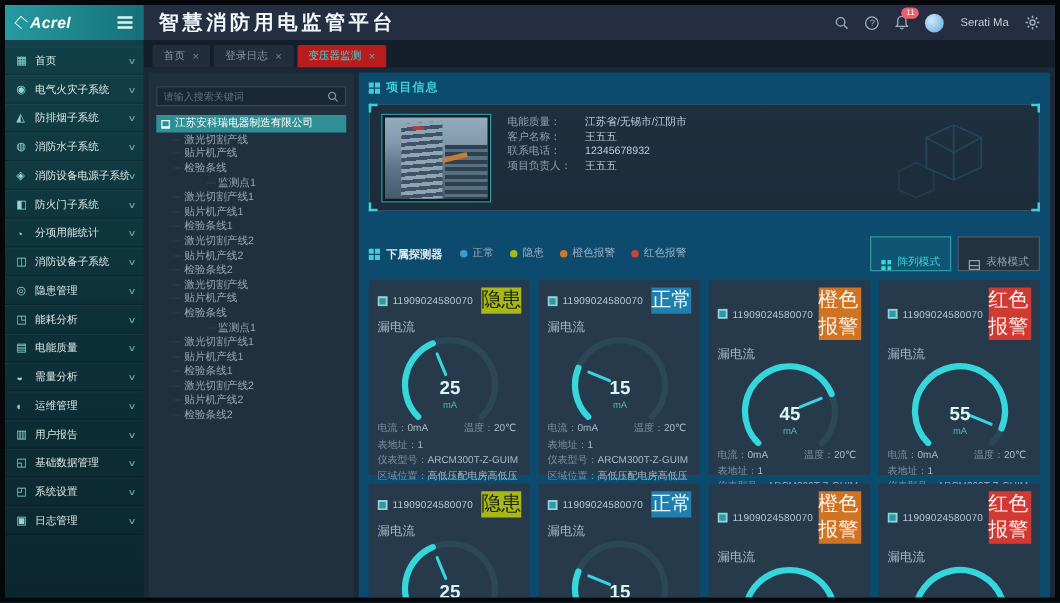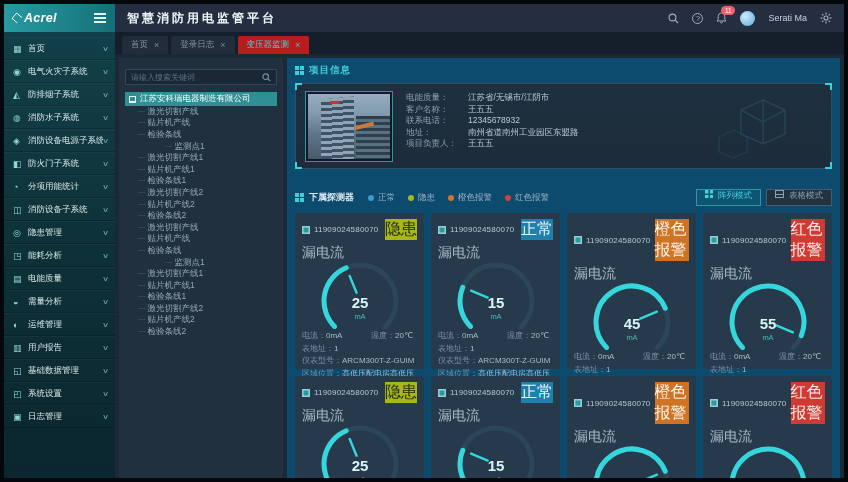--- a/index.html
+++ b/index.html
@@ -10,21 +10,21 @@
   
   .topbar { position:absolute; left:0; top:0; right:0; height:28px; background:#242e40;
     display:flex; align-items:center; z-index:6; }
   .brand { width:111px; height:28px; background:linear-gradient(90deg,#279aa1,#157078);
     display:flex; align-items:center; justify-content:space-between; padding:0 9px 0 9px; }
   .brand-left { display:flex; align-items:center; gap:3px; }
   .logo-mark { width:8px; height:8px; border:1.6px solid #fff; border-right-color:transparent;
     transform:rotate(40deg); border-radius:1px; }
   .brand-text { color:#fff; font-weight:bold; font-style:italic; font-size:12.5px; letter-spacing:.3px; }
   .hamburger i { display:block; width:12px; height:1.6px; background:#dff3f3; margin:2.2px 0; }
-  .app-title { color:#f2f7fa; font-size:12px; font-weight:bold; letter-spacing:3px; margin-left:12px; }
+  .app-title { color:#f2f7fa; font-size:16px; font-weight:bold; letter-spacing:3px; margin-left:12px; }
   .topbar-right { margin-left:auto; display:flex; align-items:center; gap:13px; padding-right:12px; }
   .tb-ic { color:#9fb0c2; display:flex; align-items:center; }
   .help-circ { width:11px; height:11px; border:1px solid #9fb0c2; border-radius:50%;
     font-size:7.5px; color:#9fb0c2; display:flex; align-items:center; justify-content:center; }
   .bell { position:relative; }
   .badge { position:absolute; top:-6px; left:5px; background:#f0606a; color:#fff; font-size:6.5px;
     padding:1px 3.5px; border-radius:7px; line-height:7px; }
   .avatar { width:15px; height:15px; border-radius:50%;
     background:radial-gradient(circle at 35% 35%,#cfe9fa,#5ba8de); }
   .user-name { font-size:9px; color:#c5d2de; }
@@ -113,39 +113,39 @@
     border-radius:1px; line-height:10.5px; }
 
   .wm { position:absolute; right:28px; top:8px; opacity:.55; }
 
   .detector-bar { margin-top:20px; display:flex; align-items:center; }
   .det-title { color:#dde8f0; font-size:9px; font-weight:bold; margin:0 14px 0 5px; }
   .leg { display:flex; align-items:center; gap:4px; margin-right:13px; }
   .dot { width:6px; height:6px; border-radius:50%; flex:none; }
   .leg-label { font-size:8.5px; color:#9fb2c2; }
   .modes { margin-left:auto; display:flex; gap:5px; }
-  .mode-btn { height:17px; padding:0 8px; font-size:8.5px; display:flex; align-items:flex-start; gap:5px;
+  .mode-btn { height:28px; padding:0 8px; font-size:8.5px; display:flex; align-items:flex-end; gap:5px;
     border:1px solid #4a5c6c; color:#8fa2b2; background:#22333f; cursor:pointer; }
   .mode-btn.active { border-color:#2f97a0; color:#41d4d6; background:rgba(47,151,160,.13); }
   .mi-grid { width:8px; height:8px;
     background:
       linear-gradient(currentColor,currentColor) 0 0/3.5px 3.5px no-repeat,
       linear-gradient(currentColor,currentColor) 100% 0/3.5px 3.5px no-repeat,
       linear-gradient(currentColor,currentColor) 0 100%/3.5px 3.5px no-repeat,
       linear-gradient(currentColor,currentColor) 100% 100%/3.5px 3.5px no-repeat; }
   .mi-table { width:9px; height:8px; border:1px solid currentColor;
     background:linear-gradient(currentColor,currentColor) 0 2.5px/100% 1px no-repeat; }
 
   .cards { margin-top:7px; display:grid; grid-template-columns:repeat(4,1fr); gap:7px; }
   .card { background:#263a4b; height:156px; padding:6px 7px; border-radius:2px; cursor:pointer; }
   .card-head { display:flex; align-items:center; gap:4px; }
   .dev-ic { width:8px; height:8px; background:#2f99a3; flex:none;
     box-shadow:inset 0 0 0 1.5px rgba(230,255,255,.55); }
   .dev-id { font-size:8px; color:#b9c9d6; flex:1; letter-spacing:.2px; }
-  .metric { font-size:14px; color:#a7bac8; margin-top:4px; }
+  .metric { font-size:10px; color:#a7bac8; margin-top:4px; }
   .gauge-wrap { display:flex; justify-content:center; margin-top:-3px; }
   .rows { margin-top:1px; font-size:8px; line-height:12.6px; }
   .r1 { display:flex; }
   .r1 .pair2 { margin-left:auto; padding-right:4px; }
   .dl { color:#7d92a2;text-align:right; }
   .dv { color:#a9bcc9; }
   .loc { white-space:normal; }
 </style>
 </head>
 <body>
@@ -431,24 +431,20 @@
             </div>
             <div class="kv-row">
               <span class="kv-label">客户名称：</span>
               <span class="kv-value">王五五</span>
             </div>
             <div class="kv-row">
               <span class="kv-label">联系电话：</span>
               <span class="kv-value">12345678932</span>
             </div>
             <div class="kv-row">
-              <span class="kv-label">地址：</span>
-              <span class="kv-value">南州省道南州工业园区东盟路</span>
-            </div>
-            <div class="kv-row">
               <span class="kv-label">项目负责人：</span>
               <span class="kv-value">王五五</span>
             </div>
           </div>
         <svg class="wm" width="100" height="70" viewBox="0 0 100 70">
           <g fill="none" stroke="#2a566e" stroke-width="1.5">
             <path d="M60 8 L82 18 L82 42 L60 52 L38 42 L38 18 Z M60 8 L60 30 M38 18 L60 30 L82 18 M60 52 L60 30"></path>
             <path d="M30 38 L44 45 L44 60 L30 66 L16 60 L16 45 Z" opacity=".6"></path>
           </g>
         </svg>

